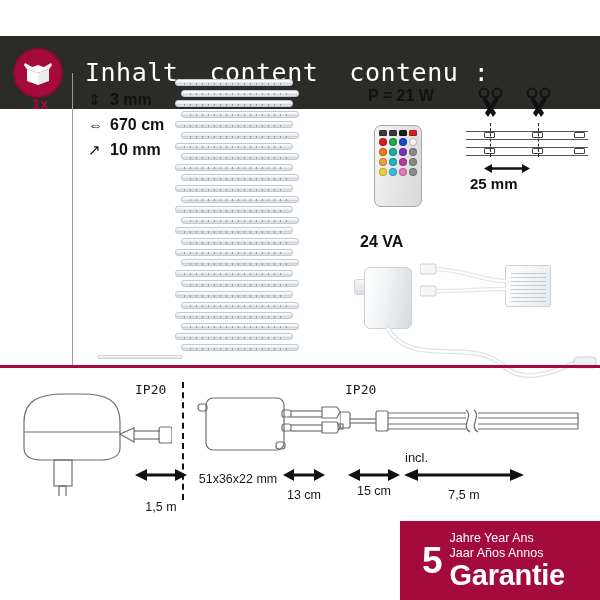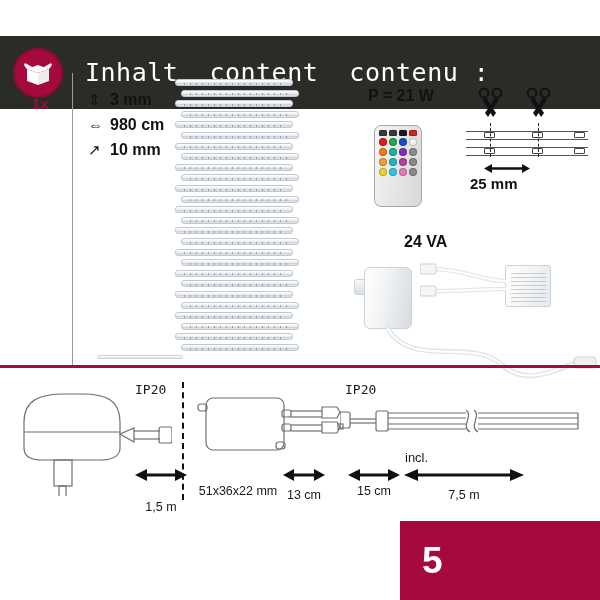--- a/index.html
+++ b/index.html
@@ -104,21 +104,21 @@
   .strip-lines .hl { position: absolute; left: 0; width: 122px; height: 1px; background: #555; }
   .pad {
     position: absolute; width: 11px; height: 6px;
     border: 1px solid #444; border-radius: 1px; background: #fff;
   }
   .cutline { position: absolute; width: 0; border-left: 1.3px dashed #222; }
   .mm-arrow { position: absolute; left: 18px; top: 76px; width: 46px; height: 11px; }
   .mm-text { position: absolute; left: 4px; top: 88px; font-size: 15px; font-weight: bold; color: #111; white-space: pre; }
 
   
-  .va-label { position: absolute; left: 360px; top: 160px; font-size: 16px; font-weight: bold; color: #111; margin-left: 44px; }
+  .va-label { position: absolute; left: 360px; top: 160px; font-size: 16px; font-weight: bold; color: #111; }
   .psu { position: absolute; left: 352px; top: 188px; width: 75px; height: 78px; }
   .psu-body {
     position: absolute; left: 12px; top: 6px; width: 48px; height: 62px;
     background: linear-gradient(100deg,#ffffff 0%,#f2f4f6 40%,#d6dbe0 100%);
     border: 1px solid #ccd2d8; border-radius: 6px;
   }
   .psu-prong {
     position: absolute; left: 2px; top: 18px; width: 13px; height: 16px;
     background: linear-gradient(180deg,#f7f8f9,#d9dde1);
     border: 1px solid #ccd2d8; border-radius: 3px;
@@ -185,21 +185,21 @@
   <div class="qty">1x</div>
   <div class="vdivider"></div>
 
   <div class="dims">
     <div class="dim-row">
       <span class="glyph">⇕</span>
       <span class="val">3 mm</span>
     </div>
     <div class="dim-row">
       <span class="glyph">⇔</span>
-      <span class="val">980 cm</span>
+      <span class="val">670 cm</span>
     </div>
     <div class="dim-row">
       <span class="glyph">↗</span>
       <span class="val">10 mm</span>
     </div>
   </div>
 
   <div class="coil">
     <div class="coil-tail"></div>
   <div class="loop" style="top: 6px; left: 0px;">
@@ -447,21 +447,26 @@
     <polygon points="0,7 12,1 12,13" fill="#111"></polygon>
       <polygon points="52,7 40,1 40,13" fill="#111"></polygon>
   </svg>
   <svg style="position:absolute;left:404px;top:100px" width="120" height="14" viewBox="0 0 120 14" aria-hidden="true">
     <line x1="10" y1="7" x2="110" y2="7" stroke="#111" stroke-width="3"></line>
     <polygon points="0,7 14,1 14,13" fill="#111"></polygon>
       <polygon points="120,7 106,1 106,13" fill="#111"></polygon>
   </svg>
 
   <div class="dim-label" style="left:133px;top:132px;width:56px">1,5 m</div>
-  <div class="dim-label" style="left:188px;top:116px;width:100px">51x36x22 mm</div>
+  <div class="dim-label" style="left:188px;top:104px;width:100px">51x36x22 mm</div>
   <div class="dim-label" style="left:282px;top:120px;width:44px">13 cm</div>
   <div class="dim-label" style="left:350px;top:116px;width:48px">15 cm</div>
   <div class="dim-label" style="left:432px;top:120px;width:64px">7,5 m</div>
 </div>
 
 <div class="warranty">
   <div class="w-num">5</div>
+  <div class="w-right">
+    <div class="w-l1">Jahre Year Ans</div>
+    <div class="w-l2">Jaar Años Annos</div>
+    <div class="w-main">Garantie</div>
+  </div>
 </div>
 
 </body></html>

